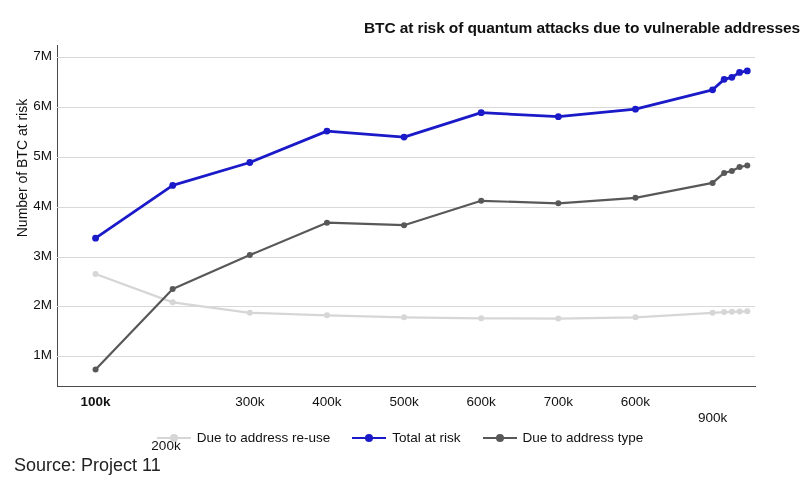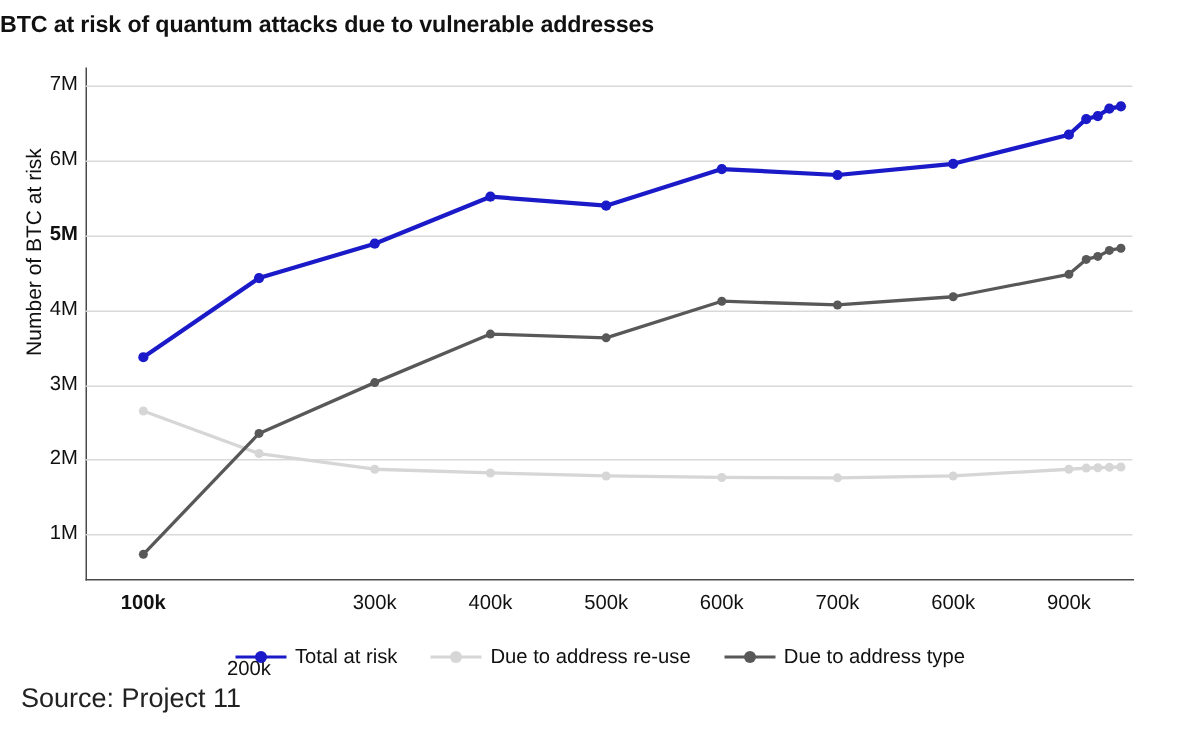--- a/index.html
+++ b/index.html
@@ -17,23 +17,23 @@
   }
   #chart-root {
     position: absolute;
     left: 0; top: 0;
     width: 800px;
     height: 489px;
   }
   .chart-title {
     position: absolute;
     left: 0;
-    top: 8px;
-    width: 800px;
-    text-align: left;
+    top: 19px;
+    width: 800px;
+    text-align: right;
     font-size: 15.5px;
     font-weight: bold;
     color: #111111;
     letter-spacing: -0.1px;
   }
   .y-axis-title {
     position: absolute;
     left: -88px;
     top: 160px;
     width: 220px;
@@ -214,53 +214,53 @@
           <circle cx="690.29" cy="25.89" r="3.4" fill="#1a1ac8"></circle>
         </g>
       </svg>
   </div>
 
   <div id="ytick-labels">
       <div class="ytick-wrap" style="top: 347.131px;">1M</div>
       <div class="ytick-wrap" style="top: 297.35px;">2M</div>
       <div class="ytick-wrap" style="top: 247.569px;">3M</div>
       <div class="ytick-wrap" style="top: 197.788px;">4M</div>
-      <div class="ytick-wrap" style="top: 148.007px; font-weight: bold;">5M</div>
+      <div class="ytick-wrap" style="top: 148.007px;">5M</div>
       <div class="ytick-wrap" style="top: 98.2263px;">6M</div>
       <div class="ytick-wrap" style="top: 48.4453px;">7M</div>
     </div>
   <div id="xtick-labels">
       <div class="xtick-label" style="left: 95.5635px; font-weight: bold;">100k</div>
       <div class="xtick-label" style="left: 166px; margin-top: 44px;">200k</div>
       <div class="xtick-label" style="left: 249.818px;">300k</div>
       <div class="xtick-label" style="left: 326.945px;">400k</div>
       <div class="xtick-label" style="left: 404.072px;">500k</div>
       <div class="xtick-label" style="left: 481.199px;">600k</div>
       <div class="xtick-label" style="left: 558.326px;">700k</div>
       <div class="xtick-label" style="left: 635.453px;">600k</div>
-      <div class="xtick-label" style="left: 712.58px;">900k</div>
+      <div class="xtick-label" style="left: 712.58px; margin-top: 16px;">900k</div>
     </div>
 
   <div class="legend" id="legend">
+      <div class="legend-item">
+        <span class="legend-swatch">
+          <span class="lsline" style="background: rgb(214, 214, 214);"></span>
+          <span class="lsdot" style="background: rgb(214, 214, 214);"></span>
+        </span>
+        <span>Due to address re-use</span>
+      </div>
       <div class="legend-item">
         <span class="legend-swatch">
           <span class="lsline" style="background: rgb(26, 26, 200);"></span>
           <span class="lsdot" style="background: rgb(26, 26, 200);"></span>
         </span>
         <span>Total at risk</span>
       </div>
       <div class="legend-item">
         <span class="legend-swatch">
-          <span class="lsline" style="background: rgb(214, 214, 214);"></span>
-          <span class="lsdot" style="background: rgb(214, 214, 214);"></span>
-        </span>
-        <span>Due to address re-use</span>
-      </div>
-      <div class="legend-item">
-        <span class="legend-swatch">
           <span class="lsline" style="background: rgb(88, 88, 88);"></span>
           <span class="lsdot" style="background: rgb(88, 88, 88);"></span>
         </span>
         <span>Due to address type</span>
       </div>
     </div>
 
   <div class="source-note">Source: Project 11</div>
 
 </div>

